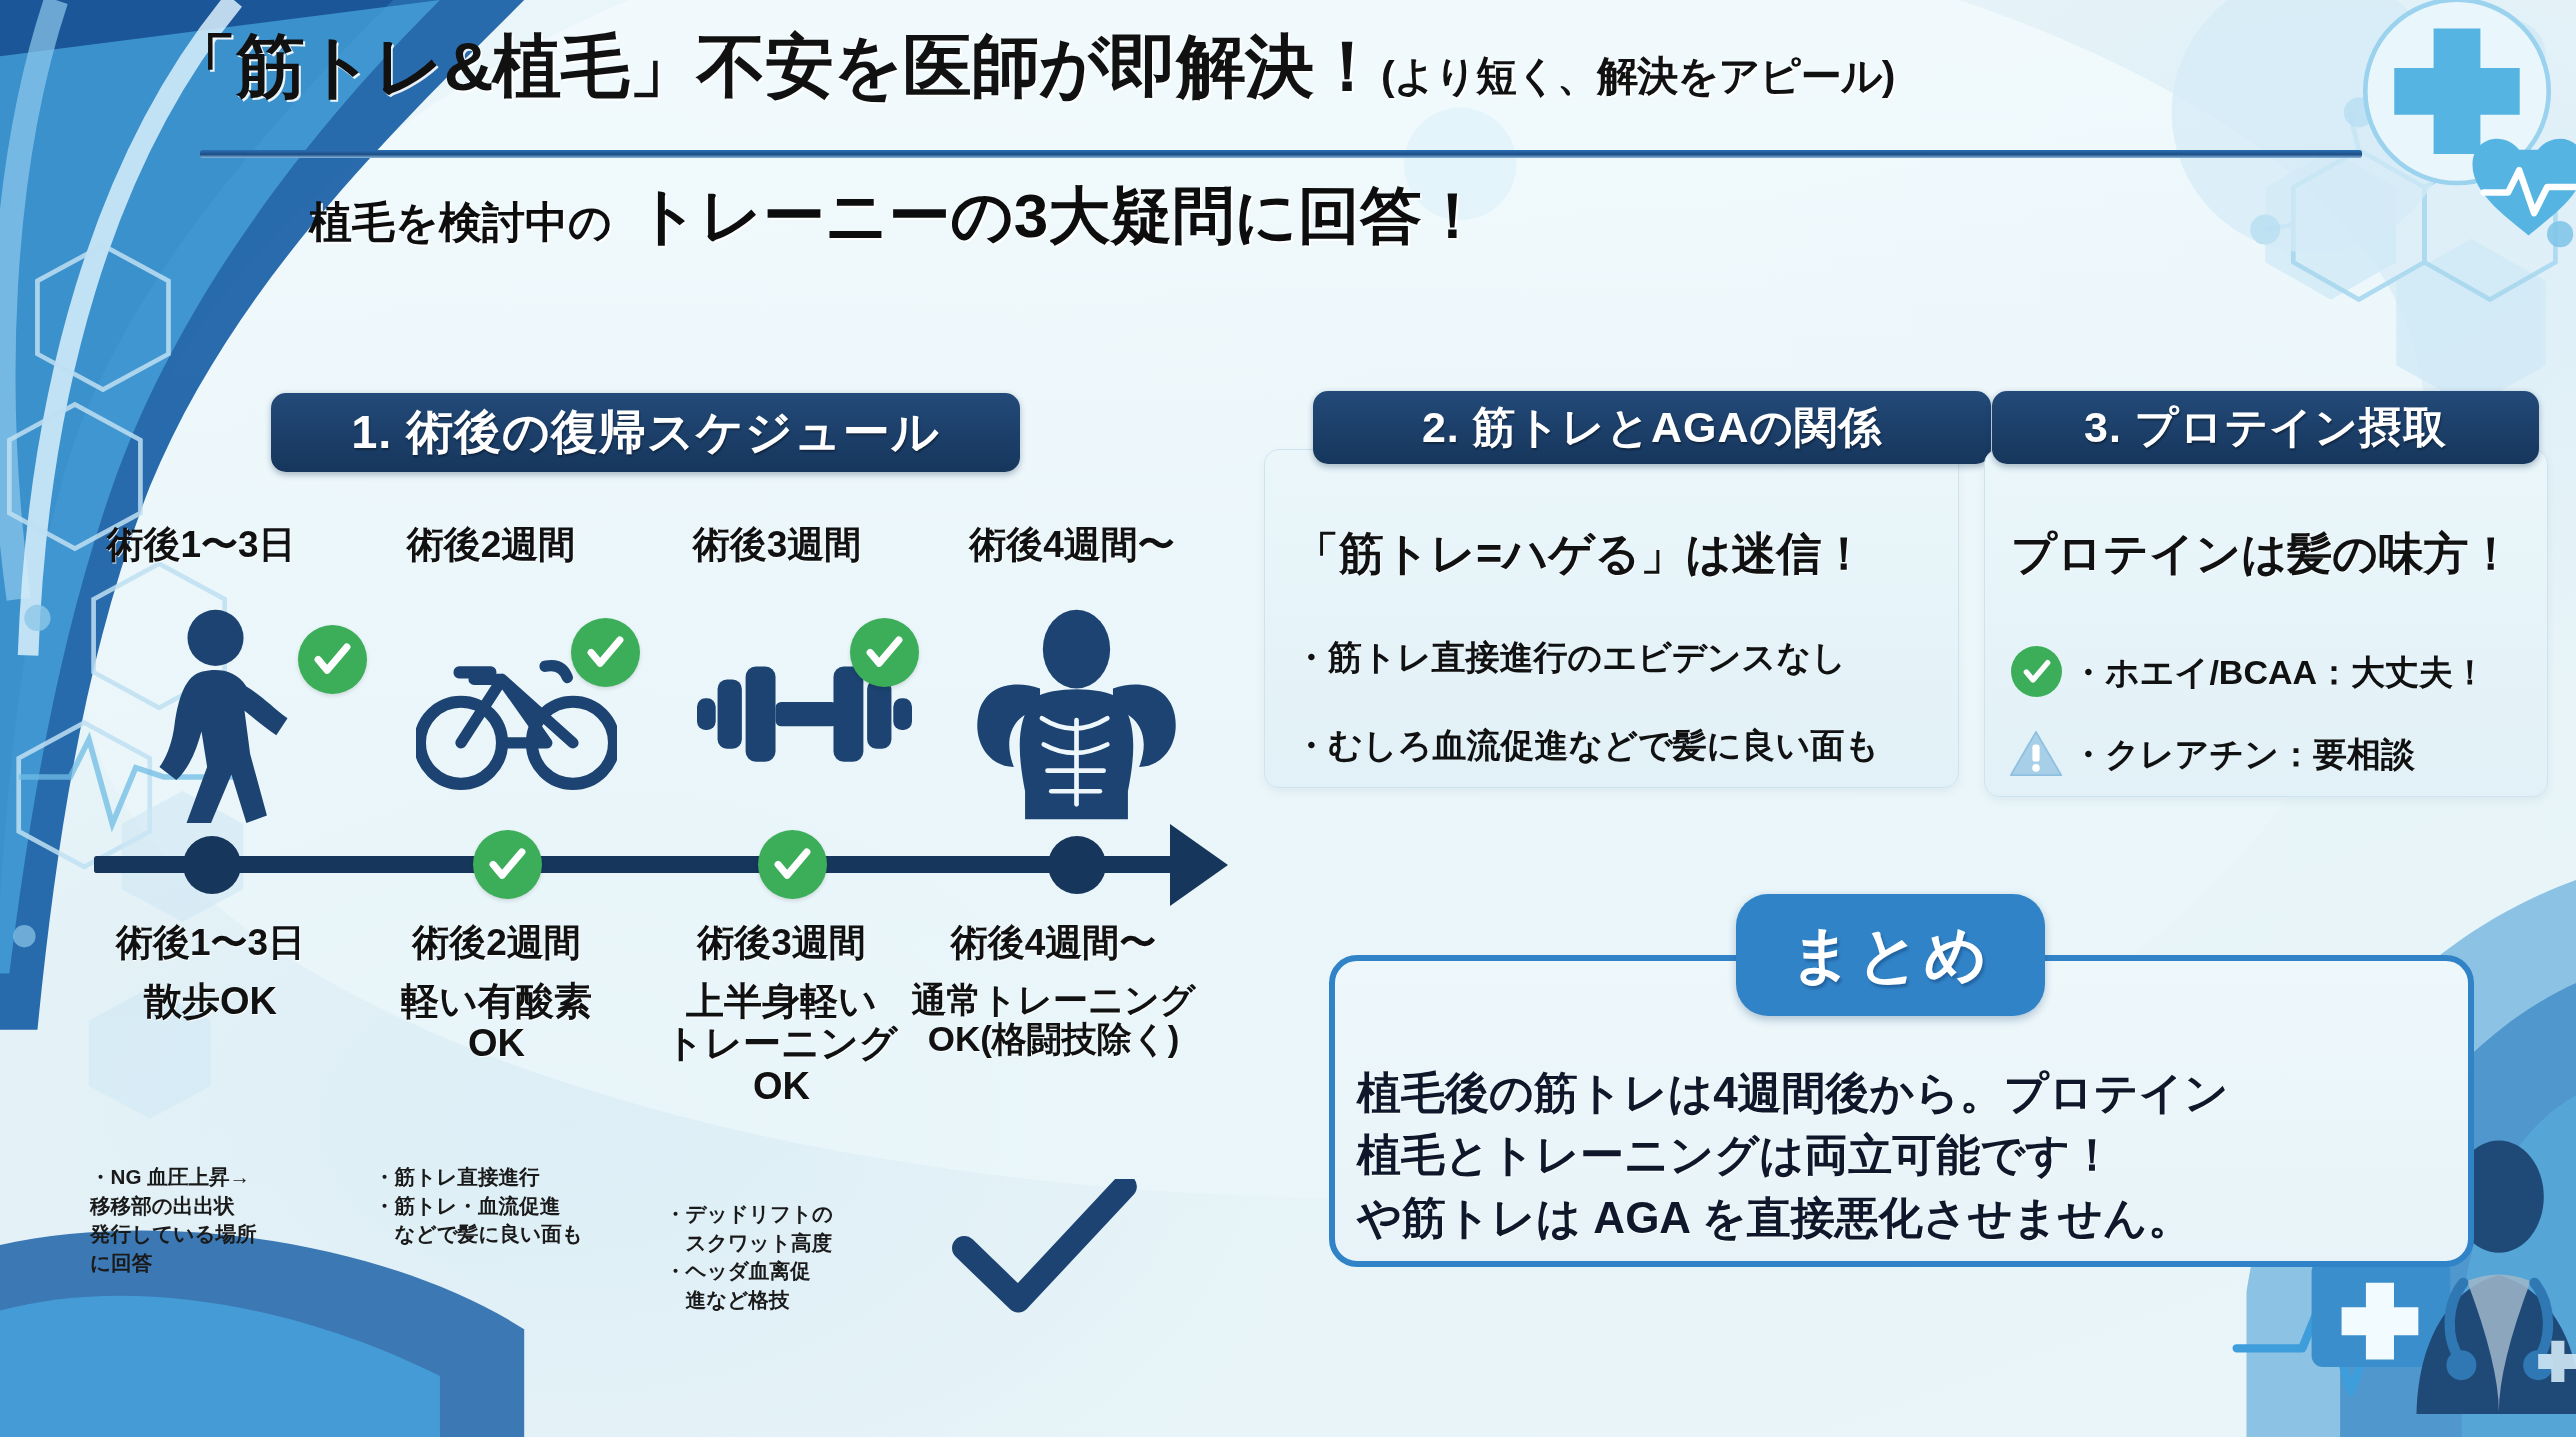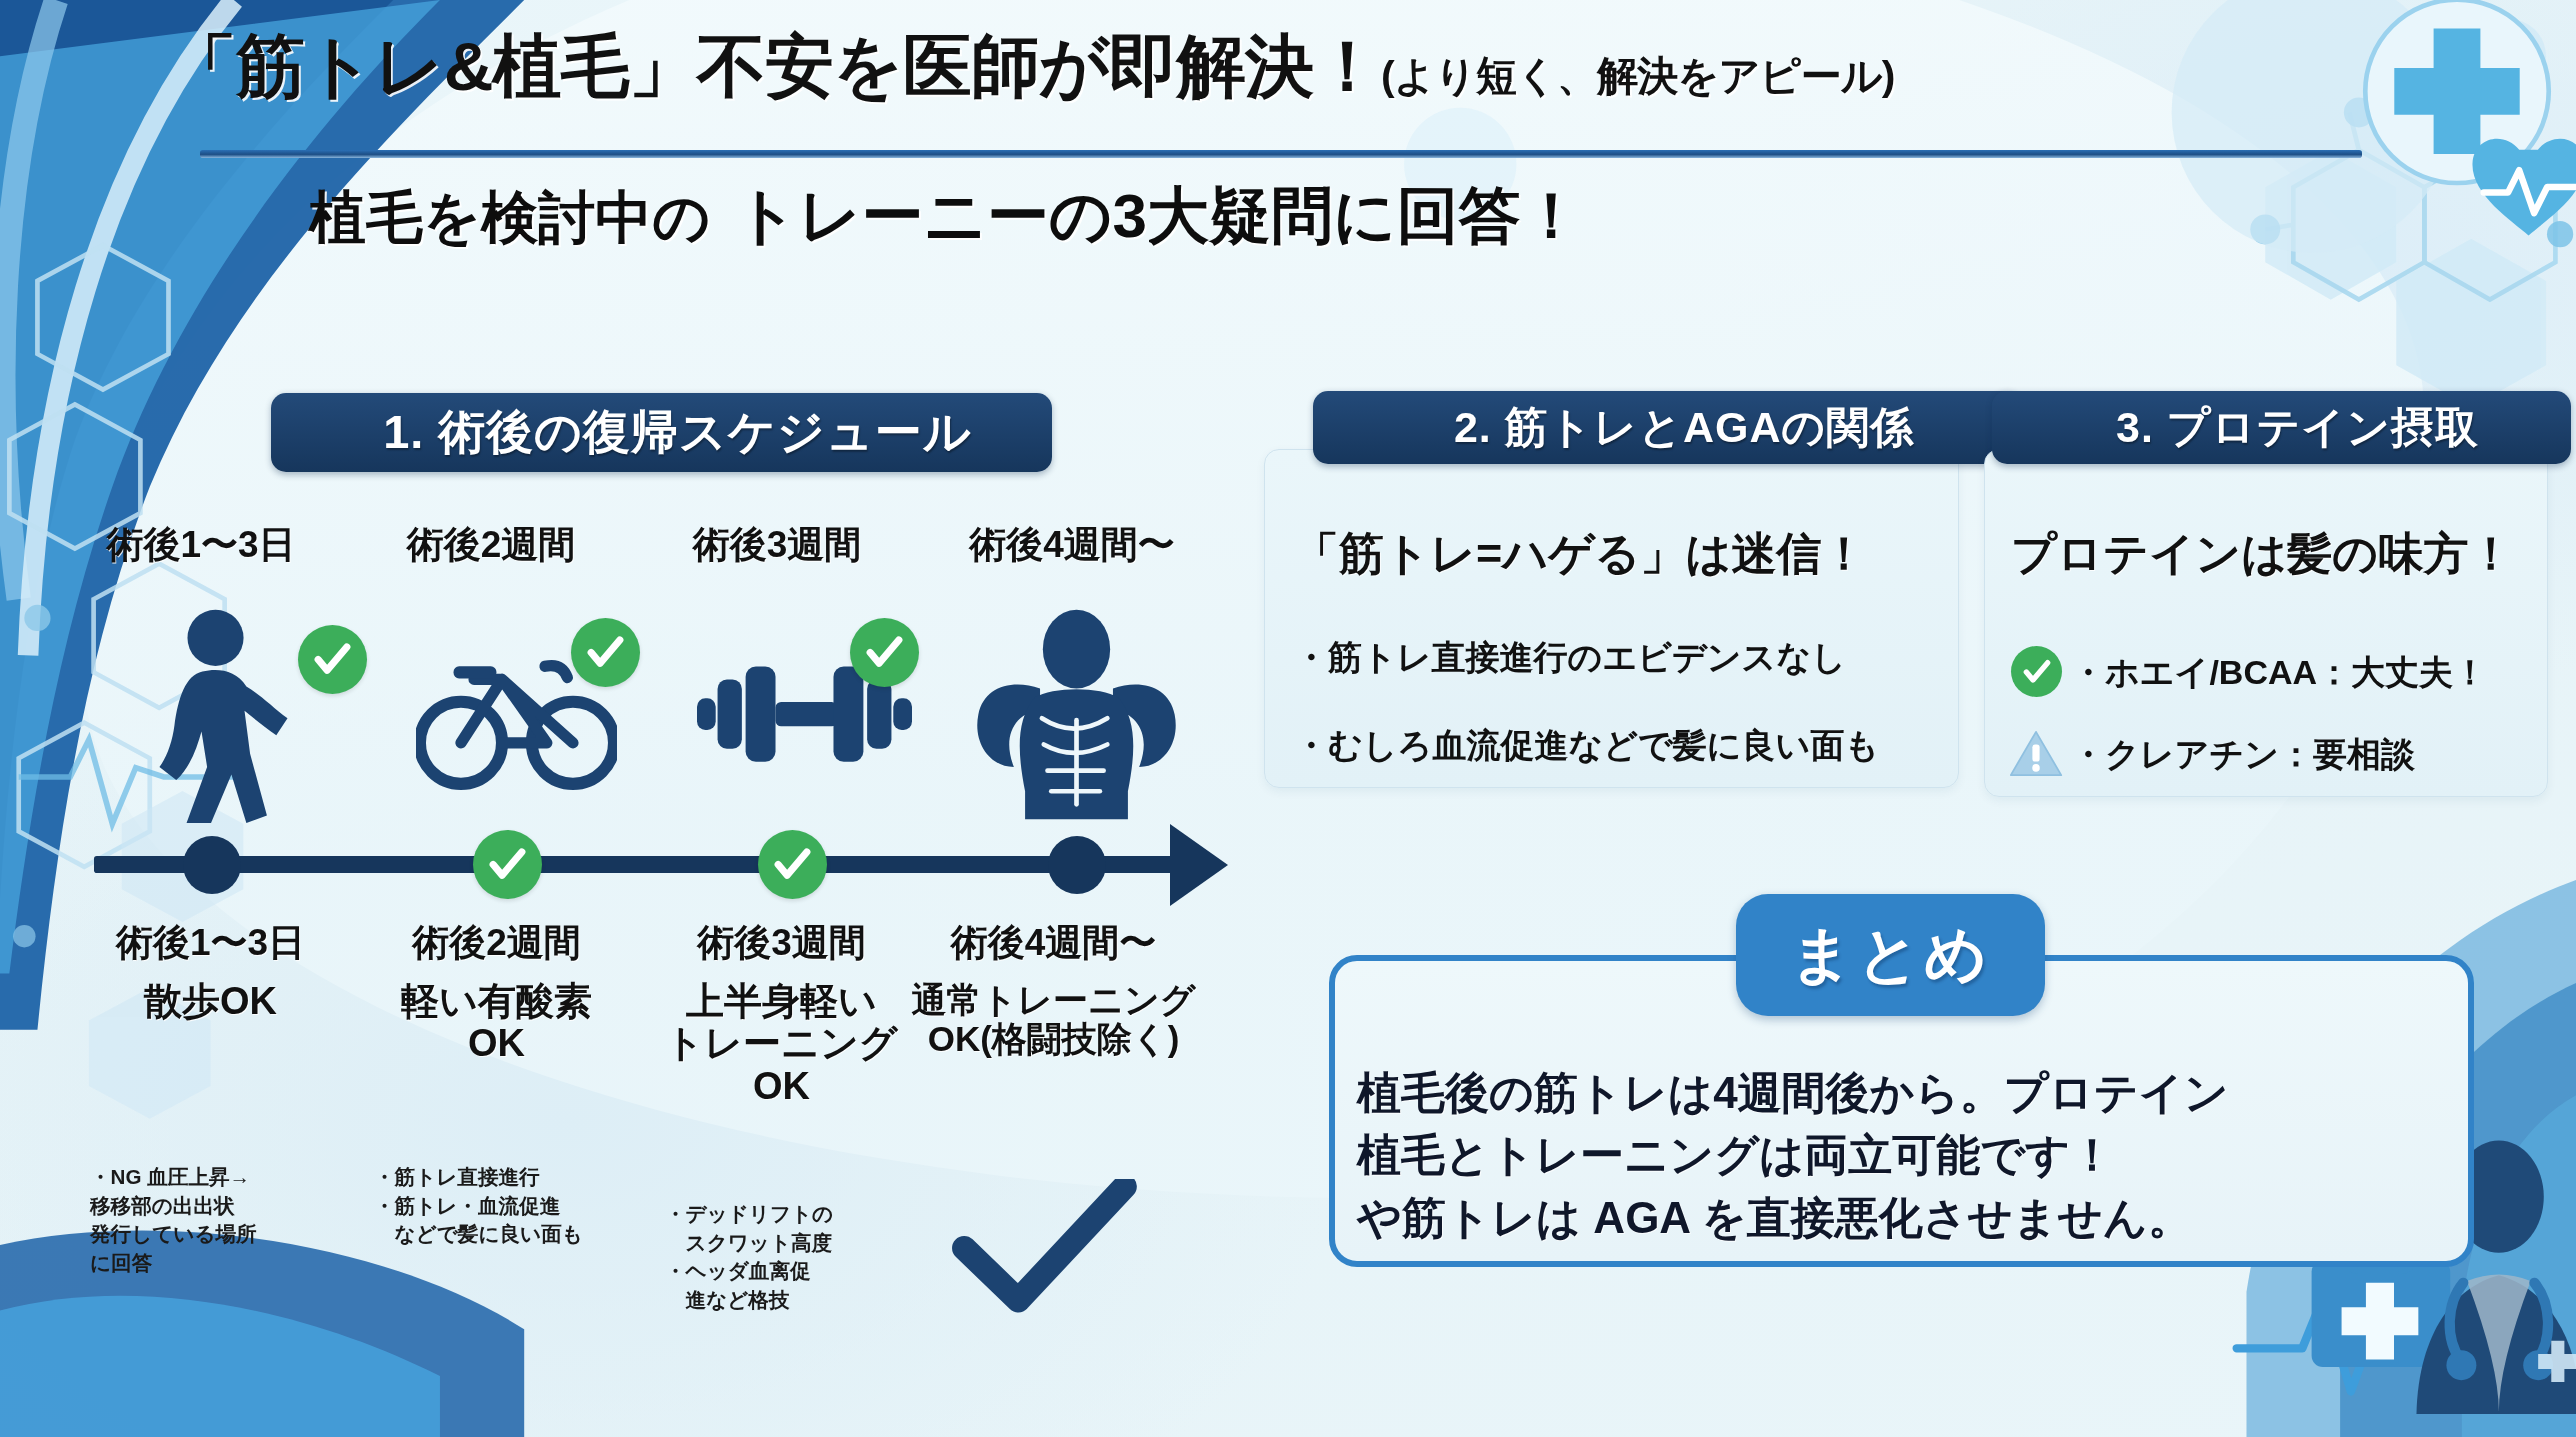--- a/index.html
+++ b/index.html
@@ -35,41 +35,40 @@
     box-shadow:0 3.7px 9.4px rgba(20,60,100,.06);
   }
   .sec-head{
     position:absolute;border-radius:15px;
     background:linear-gradient(180deg,#234a79 0%,#16365c 100%);
     color:#fff;display:flex;align-items:center;justify-content:center;
     font-weight:700;letter-spacing:0.9px;
     text-shadow:0.9px 1.9px 1.9px rgba(0,0,0,.35);
     box-shadow:0 2.8px 6.6px rgba(10,40,75,.3);
     white-space:nowrap;
-    padding-left:32px;
   }
 
   .hdr-title{
     position:absolute;left:168px;top:20.6px;width:2265px;
     font-size:69px;font-weight:700;color:#111;letter-spacing:-0.9px;
     white-space:nowrap;
     text-shadow:1.9px 1.9px 0 rgba(255,255,255,.9);
   }
   .hdr-title .sub{font-size:41px;font-weight:700;}
   .hdr-rule{
     position:absolute;left:200px;top:150px;width:2162px;height:8.4px;
     background:linear-gradient(180deg,#2b6fb5 0%,#1d4f86 55%,#8ab6dd 100%);
     border-radius:2.8px;
   }
   .hdr-sub2{
     position:absolute;left:309px;top:174px;width:1966px;
     font-size:54px;font-weight:700;color:#0d0d0d;white-space:nowrap;
     text-shadow:1.9px 1.9px 0 rgba(255,255,255,.9);
   }
-  .hdr-sub2 .small{font-size:57px;}
+  .hdr-sub2 .small{font-size:43px;}
   .hdr-sub2 .big{font-size:62px;margin-left:24px;}
 
   
   .tl-head{left:271px;top:393px;width:749px;height:79px;font-size:47px;}
   .tl-top-label{
     position:absolute;font-size:37px;font-weight:700;color:#111;
     text-align:center;white-space:nowrap;
     text-shadow:0.9px 0.9px 0 rgba(255,255,255,.85);
   }
   .tl-icon{position:absolute;}

